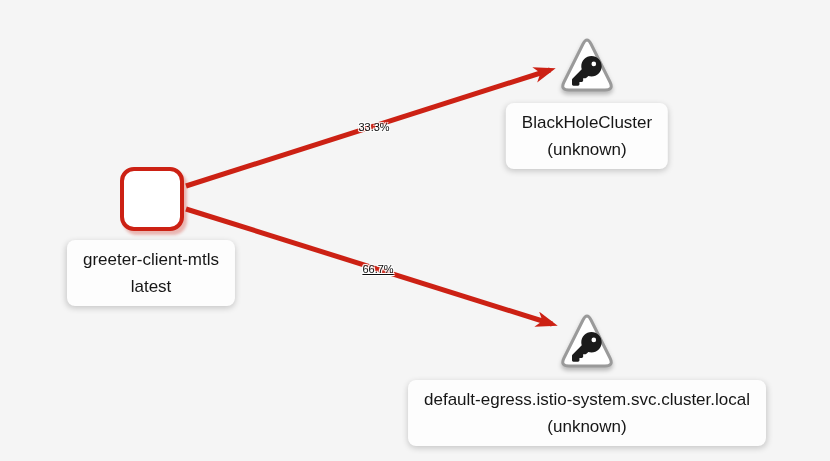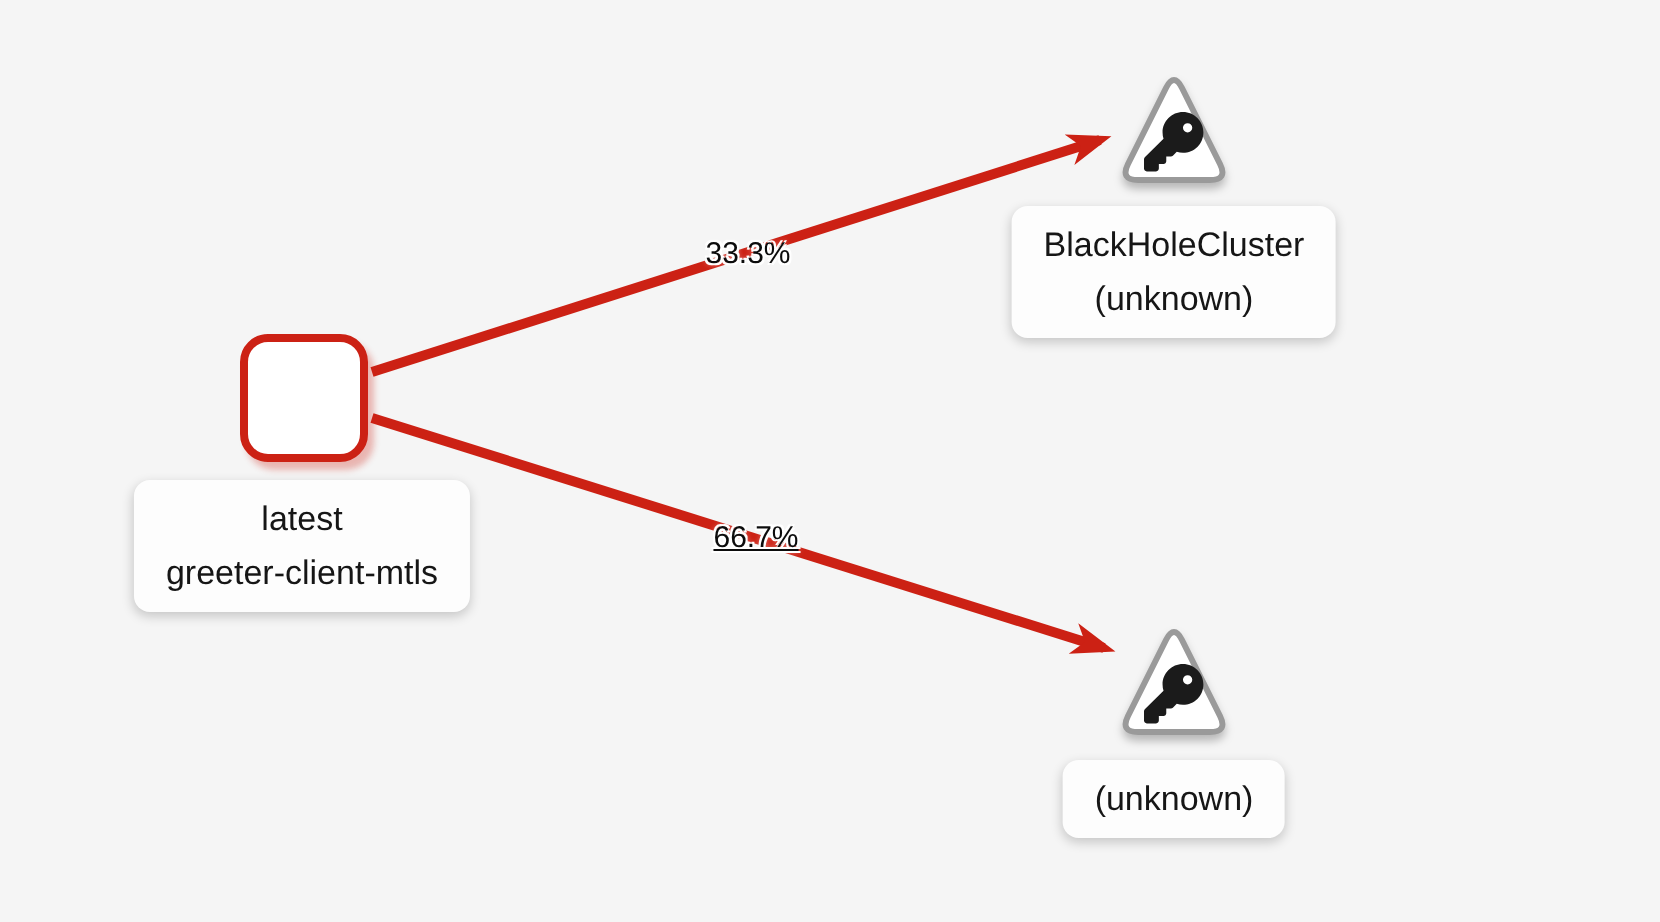--- a/index.html
+++ b/index.html
@@ -45,21 +45,21 @@
     line-height: 27px;
     color: #161616;
     white-space: nowrap;
   }
   .label-source   { left: 151px; top: 240px; }
   .label-blackhole{ left: 587px; top: 103px; }
   .label-egress   { left: 587px; top: 380px; }
   .edge-label {
     position: absolute;
     transform: translate(-50%, -50%);
-    font-size: 15px;
+    font-size: 11px;
     color: #0c0c0c;
     text-shadow:
       -1px -1px 0 #ffffff, 1px -1px 0 #ffffff,
       -1px  1px 0 #ffffff, 1px  1px 0 #ffffff,
        0 0 3px #ffffff;
     white-space: nowrap;
   }
   .edge-label-1 { left: 374px; top: 127px; }
   .edge-label-2 { left: 378px; top: 269px; text-decoration: underline; }
 </style>
@@ -76,22 +76,22 @@
     </defs>
     <line x1="186" y1="186" x2="550" y2="70" stroke="#cc2114" stroke-width="5" marker-end="url(#arrow)"></line>
     <line x1="186" y1="209" x2="552" y2="324" stroke="#cc2114" stroke-width="5" marker-end="url(#arrow)"></line>
   </svg>
 
   <span class="edge-label edge-label-1">33.3%</span>
   <span class="edge-label edge-label-2">66.7%</span>
 
   <div class="node-shape square-node"></div>
   <div class="node-label label-source">
+    <div>greeter-client-mtls</div>
     <div>latest</div>
-    <div>greeter-client-mtls</div>
   </div>
 
   <div class="node-shape tri-node tri-node-1">
     <svg width="60" height="64" viewBox="0 0 60 64">
       <path d="M 26,12 Q 30,4 34,12 L 53,50 Q 57,58 48,58 L 12,58 Q 3,58 7,50 Z" fill="#ffffff" stroke="#9a9a9a" stroke-width="3" stroke-linejoin="round"></path>
       <g transform="translate(15,24) scale(0.058)">
         <path fill="#1b1b1b" d="M336 352c97.2 0 176-78.8 176-176S433.2 0 336 0S160 78.8 160 176c0 18.7 2.9 36.8 8.3 53.7L7 391c-4.5 4.5-7 10.6-7 17v80c0 13.3 10.7 24 24 24h80c13.3 0 24-10.7 24-24V448h40c13.3 0 24-10.7 24-24V384h40c6.4 0 12.5-2.5 17-7l33.3-33.3c16.9 5.4 35 8.3 53.7 8.3zM376 96a40 40 0 1 1 0 80 40 40 0 1 1 0-80z"></path>
       </g>
     </svg>
   </div>
@@ -102,16 +102,17 @@
 
   <div class="node-shape tri-node tri-node-2">
     <svg width="60" height="64" viewBox="0 0 60 64">
       <path d="M 26,12 Q 30,4 34,12 L 53,50 Q 57,58 48,58 L 12,58 Q 3,58 7,50 Z" fill="#ffffff" stroke="#9a9a9a" stroke-width="3" stroke-linejoin="round"></path>
       <g transform="translate(15,24) scale(0.058)">
         <path fill="#1b1b1b" d="M336 352c97.2 0 176-78.8 176-176S433.2 0 336 0S160 78.8 160 176c0 18.7 2.9 36.8 8.3 53.7L7 391c-4.5 4.5-7 10.6-7 17v80c0 13.3 10.7 24 24 24h80c13.3 0 24-10.7 24-24V448h40c13.3 0 24-10.7 24-24V384h40c6.4 0 12.5-2.5 17-7l33.3-33.3c16.9 5.4 35 8.3 53.7 8.3zM376 96a40 40 0 1 1 0 80 40 40 0 1 1 0-80z"></path>
       </g>
     </svg>
   </div>
   <div class="node-label label-egress">
+    <div>default-egress.istio-system.svc.cluster.local</div>
     <div>(unknown)</div>
   </div>
 
 </div>
 
 </body></html>

